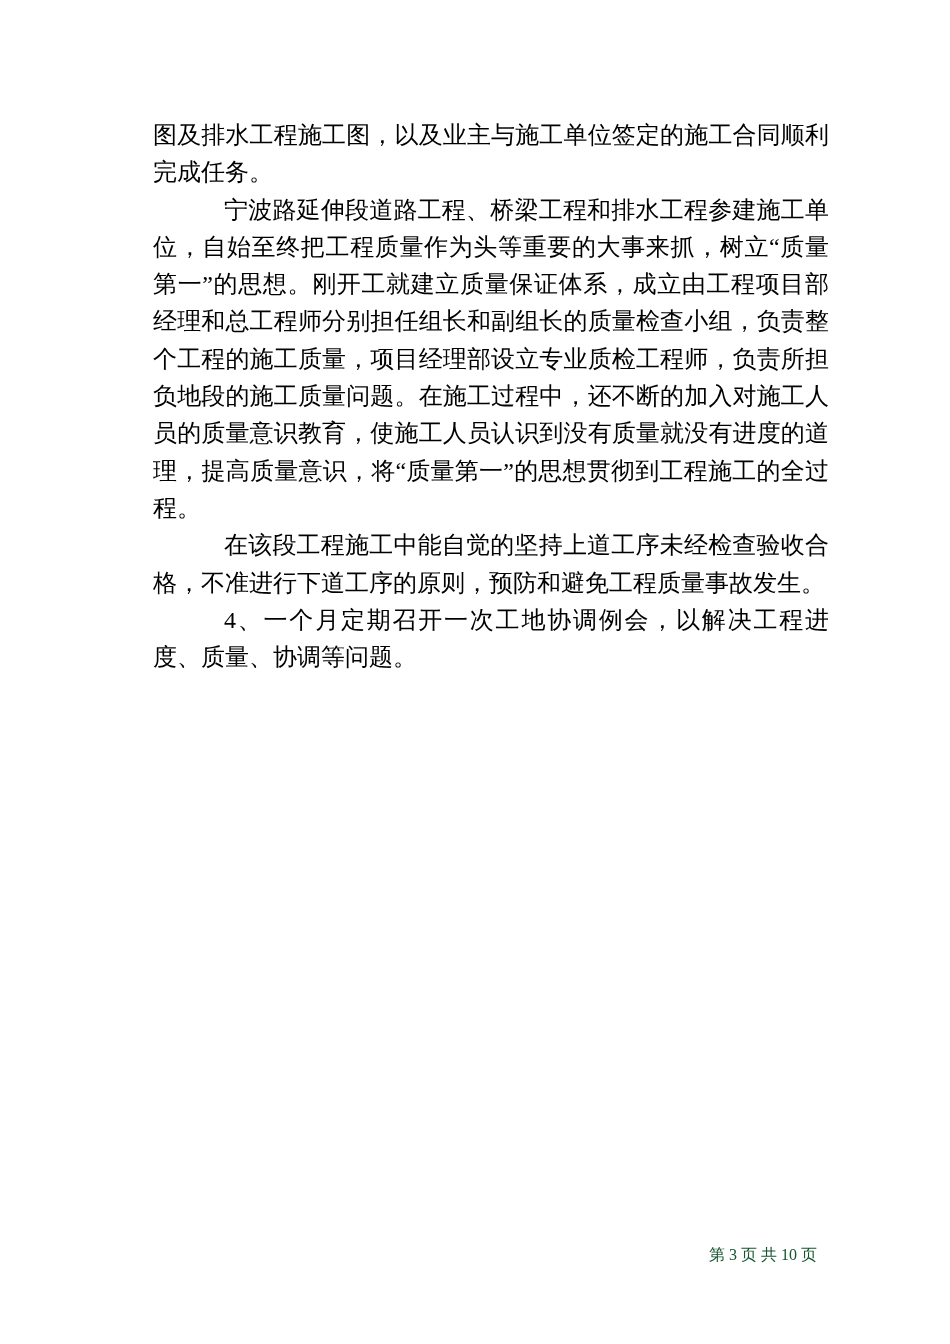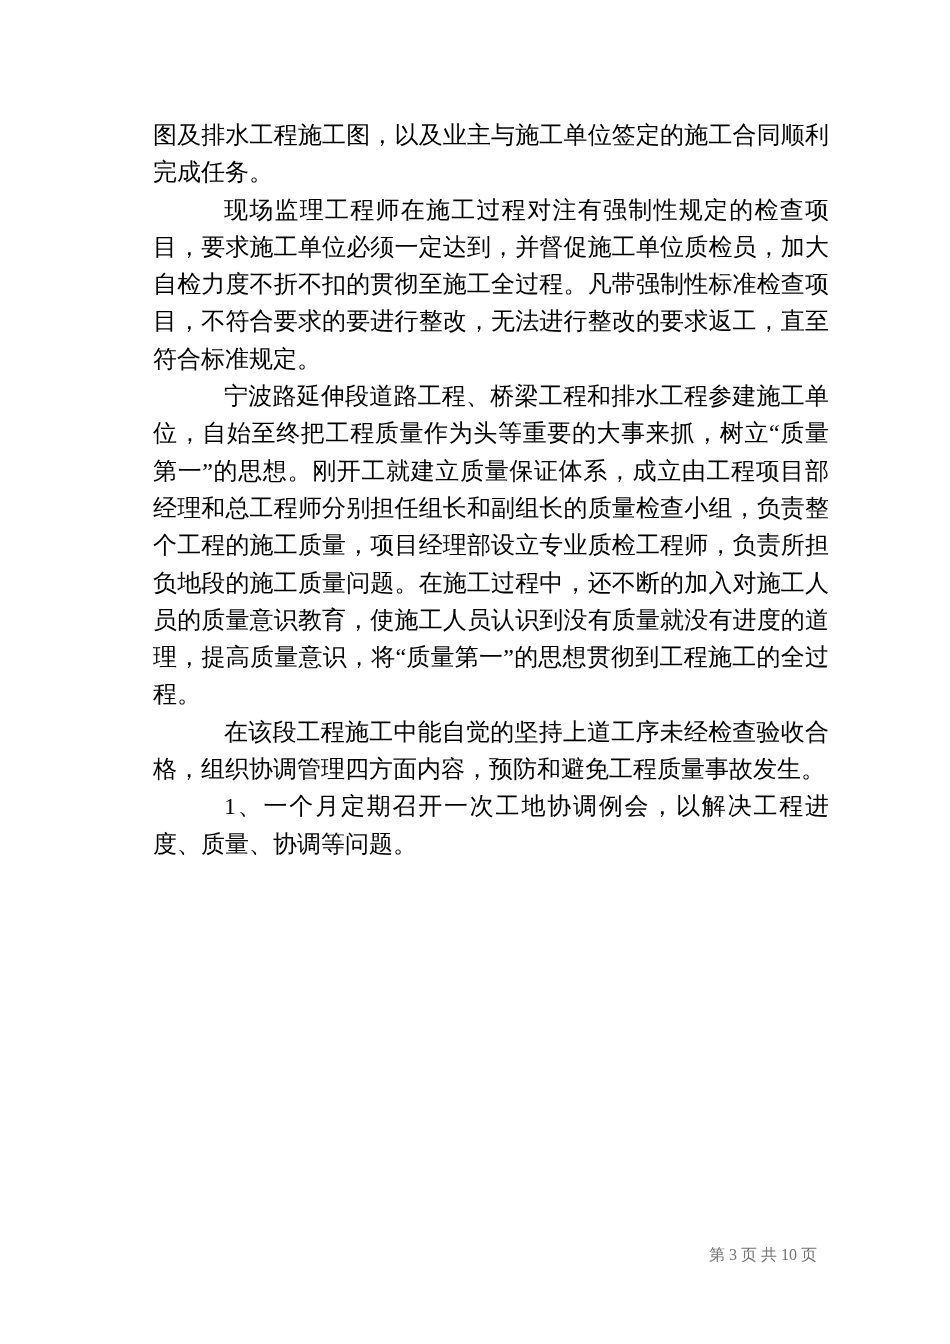--- a/index.html
+++ b/index.html
@@ -40,32 +40,31 @@
   }
   .doc-content p.indent {
     text-indent: 71px;
   }
   .page-footer {
     position: absolute;
     top: 1245px;
     right: 144px;
     font-size: 16px;
     line-height: 20px;
-    color: #737373;
+    color: #14532d;
     text-align: right;
   }
 </style>
 </head>
 <body>
 
 <div class="page">
 
   <div class="doc-content">
     <p>图及排水工程施工图，以及业主与施工单位签定的施工合同顺利完成任务。</p>
-    <p class="indent">现场监理工程师在施工过程对注有强制性规定的检查项目，要求施工单位必须一定达到，并督促施工单位质检员，加大自检力度不折不扣的贯彻至施工全过程。凡带强制性标准检查项目，不符合要求的要进行整改，无法进行整改的要求返工，直至符合标准规定。</p>
     <p class="indent">宁波路延伸段道路工程、桥梁工程和排水工程参建施工单位，自始至终把工程质量作为头等重要的大事来抓，树立“质量第一”的思想。刚开工就建立质量保证体系，成立由工程项目部经理和总工程师分别担任组长和副组长的质量检查小组，负责整个工程的施工质量，项目经理部设立专业质检工程师，负责所担负地段的施工质量问题。在施工过程中，还不断的加入对施工人员的质量意识教育，使施工人员认识到没有质量就没有进度的道理，提高质量意识，将“质量第一”的思想贯彻到工程施工的全过程。</p>
-    <p class="indent">在该段工程施工中能自觉的坚持上道工序未经检查验收合格，组织协调管理四方面内容，预防和避免工程质量事故发生。</p>
-    <p class="indent">1、一个月定期召开一次工地协调例会，以解决工程进度、质量、协调等问题。</p>
+    <p class="indent">在该段工程施工中能自觉的坚持上道工序未经检查验收合格，不准进行下道工序的原则，预防和避免工程质量事故发生。</p>
+    <p class="indent">4、一个月定期召开一次工地协调例会，以解决工程进度、质量、协调等问题。</p>
   </div>
 
   <div class="page-footer">第 3 页 共 10 页</div>
 
 </div>
 
 </body></html>

